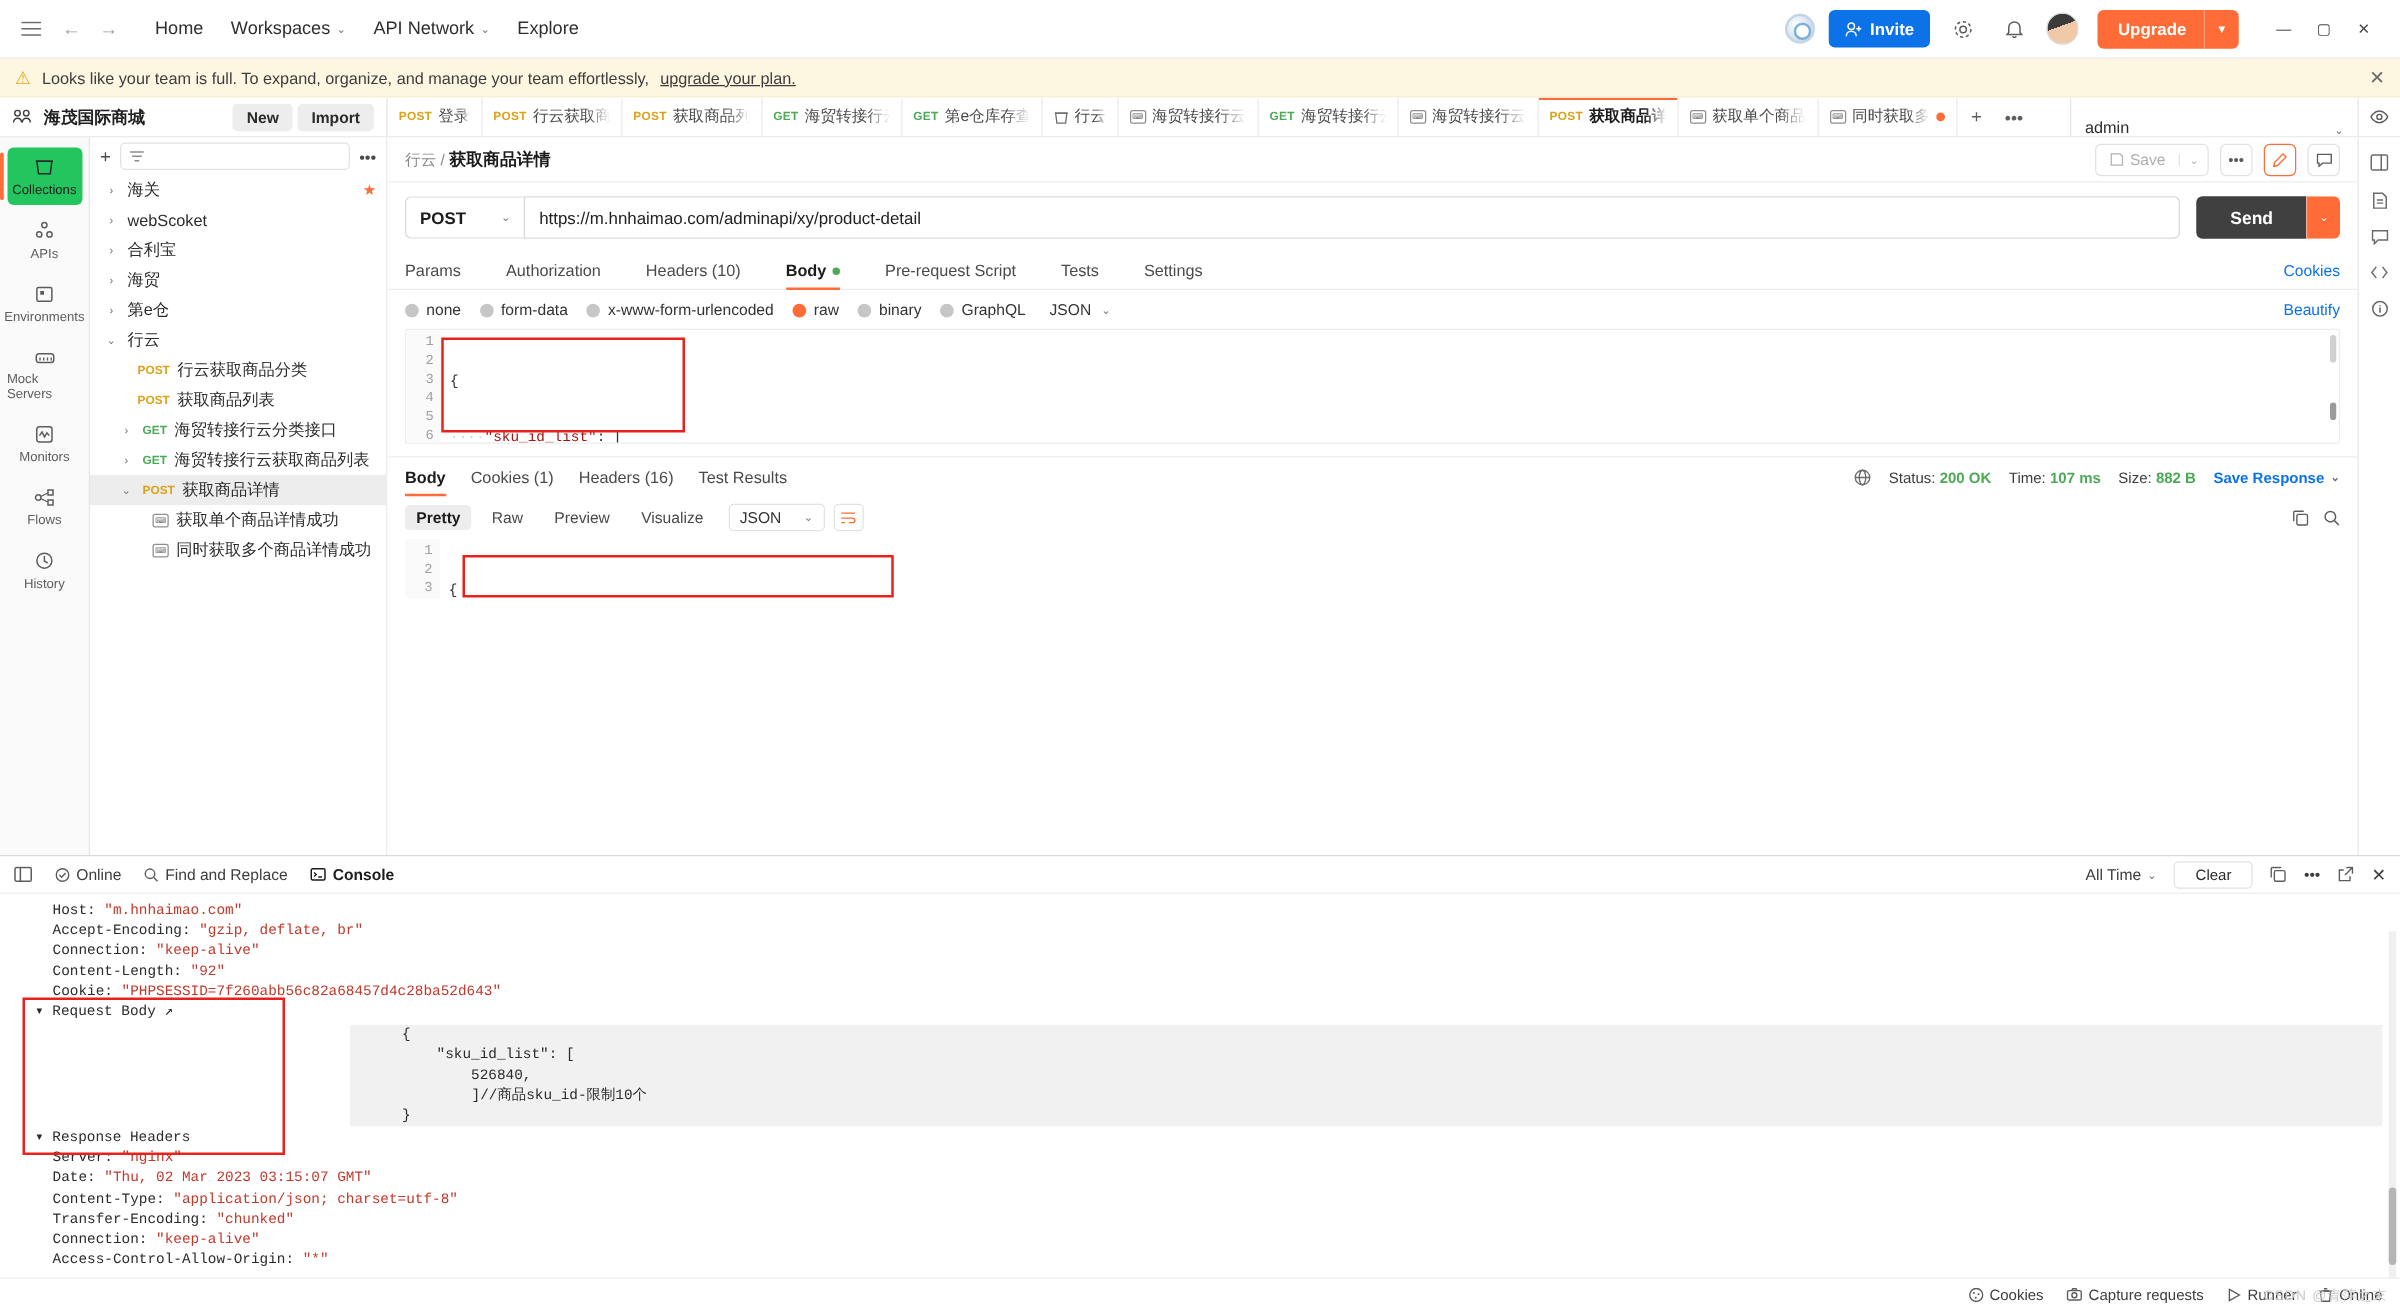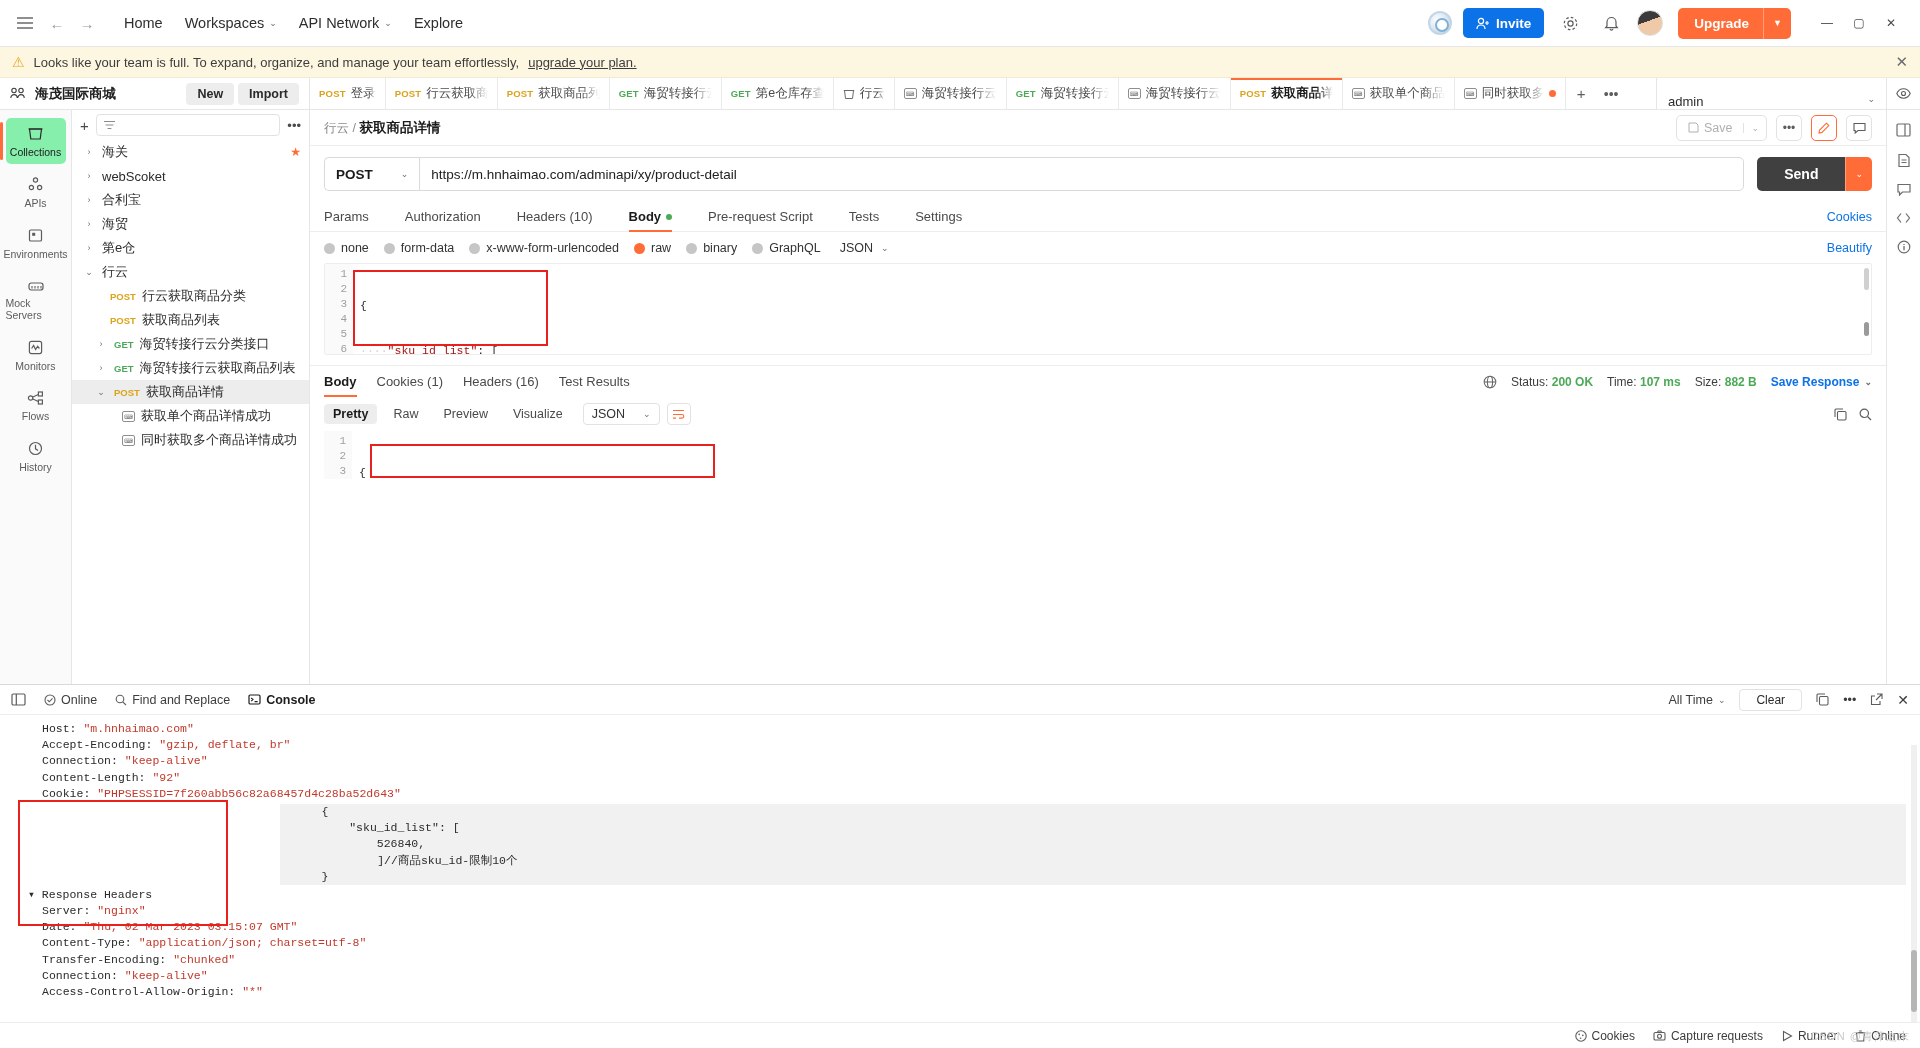--- a/index.html
+++ b/index.html
@@ -76,34 +76,34 @@
   .rtab.active:before { content:""; position:absolute; left:0; right:0; top:0; height:2px; background:#ff6c37; }
   .m-post { color: #dba31a; } .m-get { color: #4caa56; }
   .ex-ic { width: 13px; height: 11px; border: 1px solid #8f8f8f; border-radius: 2px;
            display: inline-block; font-size: 6px; color: #6a6a6a; text-align: center;
            line-height: 10px; flex: none; }
   .dot-unsaved { width: 7px; height: 7px; border-radius: 50%; background: #ff6c37; flex: none; }
   .tab-add { width: 30px; display: flex; align-items: center; justify-content: center;
              color: #5e5e5e; font-size: 15px; flex: none; }
   .tab-more { width: 30px; display: flex; align-items: center; justify-content: center;
               color: #5e5e5e; font-size: 14px; flex: none; }
-  .env-sel { width: 230px; border-left: 1px solid #e6e6e6; display: flex; align-items: flex-start;
-             padding: 16px 11px; font-size: 13px; color: #2b2b2b; flex: none; }
+  .env-sel { width: 230px; border-left: 1px solid #e6e6e6; display: flex; align-items: flex-end;
+             padding: 0 11px; font-size: 13px; color: #2b2b2b; flex: none; }
   .env-sel .caret { margin-left: auto; }
   .eye-btn { width: 34px; border-left: 1px solid #e6e6e6; display: flex; align-items: center;
              justify-content: center; color: #5e5e5e; flex: none; }
 
   
   .mid { flex: 1; display: flex; min-height: 0; }
   .railbar { width: 72px; background: #fafafa; border-right: 1px solid #e6e6e6;
              display: flex; flex-direction: column; align-items: center; padding-top: 8px; flex: none; }
   .rail { width: 60px; padding: 7px 0 6px; display: flex; flex-direction: column;
           align-items: center; gap: 4px; border-radius: 5px; position: relative;
           color: #5c5c5c; font-size: 10.5px; margin-bottom: 5px; }
-  .rail.active { background: #86efac; color: #1b1b1b; }
+  .rail.active { background: #22c55e; color: #1b1b1b; }
   .rail.active:before { content:""; position:absolute; left:-6px; top:4px; bottom:4px;
                         width:3px; background:#ff6c37; border-radius:2px; }
   .rail .g { font-size: 16px; line-height: 16px; }
 
   .sidebar { width: 238px; border-right: 1px solid #e6e6e6; display: flex; flex-direction: column;
              background: #fff; flex: none; }
   .sb-tools { height: 30px; display: flex; align-items: center; gap: 7px; padding: 0 8px; }
   .sb-plus { color: #4a4a4a; font-size: 15px; }
   .sb-filter { flex: 1; height: 22px; border: 1px solid #e2e2e2; border-radius: 4px;
                display: flex; align-items: center; padding: 0 6px; color: #8c8c8c; font-size: 11px; }
@@ -806,20 +806,21 @@
     </div>
 
     <div class="clog">
       <div class="cline"><span>Host:</span> <span class="str">"m.hnhaimao.com"</span></div>
       <div class="cline"><span>Accept-Encoding:</span> <span class="str">"gzip, deflate, br"</span></div>
       <div class="cline"><span>Connection:</span> <span class="str">"keep-alive"</span></div>
       <div class="cline"><span>Content-Length:</span> <span class="str">"92"</span></div>
       <div class="cline"><span>Cookie:</span> <span class="str">"PHPSESSID=7f260abb56c82a68457d4c28ba52d643"</span></div>
 
       <div style="position:relative">
+        <div class="cline hd">▾ Request Body ↗</div>
         <div class="reqblock">
           <div class="cline" style="padding-left:14px">    {</div>
           <div class="cline" style="padding-left:14px">        "sku_id_list": [</div>
           <div class="cline" style="padding-left:14px">            526840,</div>
           <div class="cline" style="">        ]//商品sku_id-限制10个</div>
           <div class="cline" style="padding-left:14px">    }</div>
         </div>
         <div class="redbox" style="left:18px;top:-4px;width:210px;height:126px;"></div>
       </div>
 

